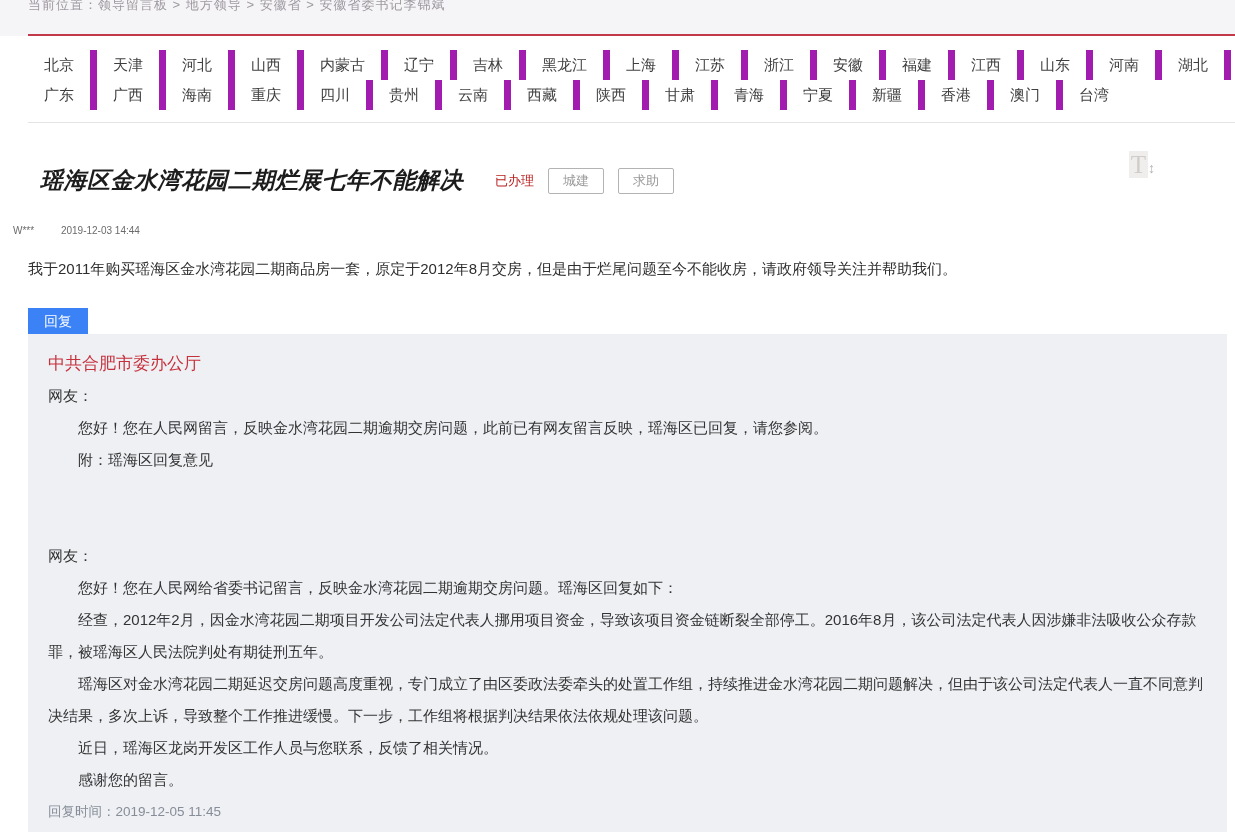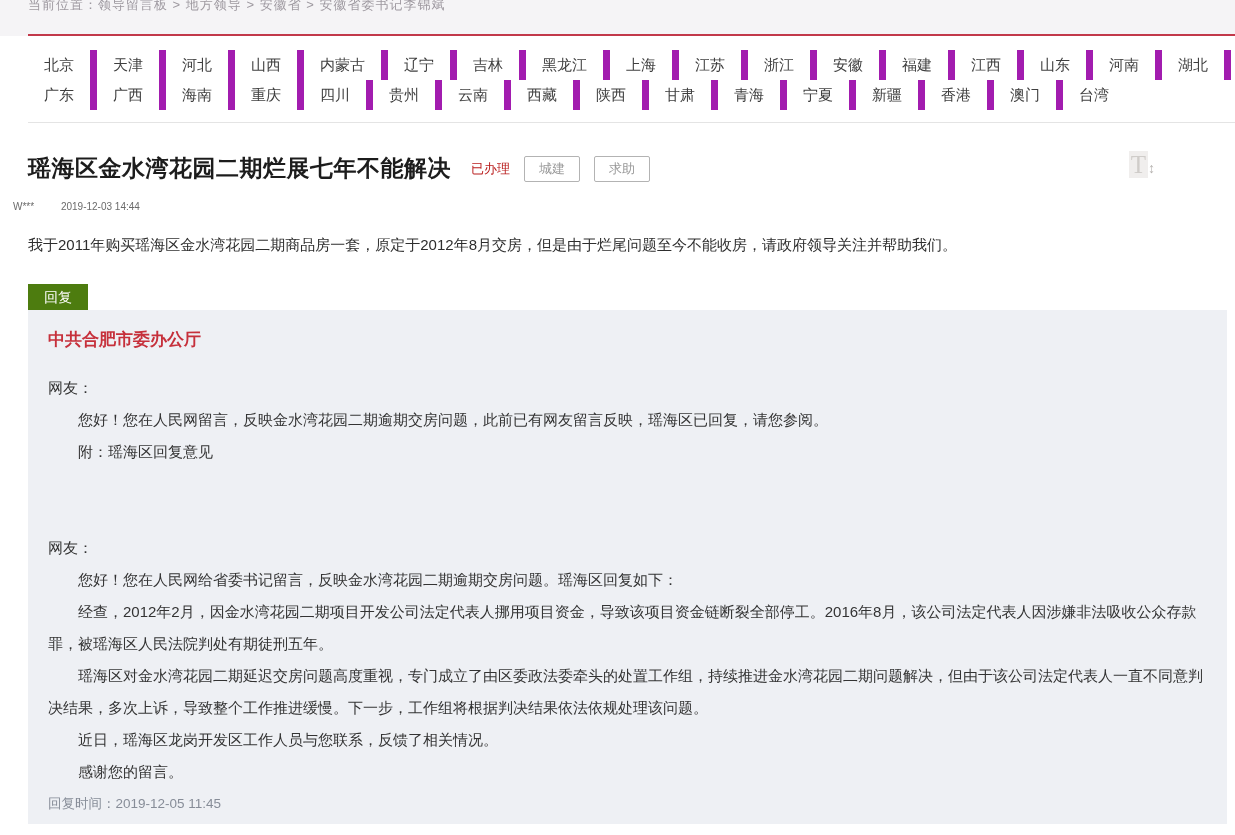--- a/index.html
+++ b/index.html
@@ -22,39 +22,39 @@
   .nav-row { display:flex; line-height:30px; font-size:15px; white-space:nowrap; }
   .nav-row a { color:#3f3f3f; text-decoration:none; padding:0 16px; }
   .nav-row a:first-child { padding-left:0; }
   .nav-row a + a { border-left:7px solid #a21caf; }
 
   .divider { border:none; border-top:1px solid #e4e4e4; margin:12px 0 0 28px; }
 
   
   .title-section { position:relative; margin:30px 28px 0 28px; }
   .title-row { display:flex; align-items:center; }
-  .post-title { font-size:23px; color:#1c1c1c; margin:0; font-weight:bold; letter-spacing:0.5px; }
+  .post-title { font-size:23px; color:#1c1c1c; margin:12px; font-weight:bold; letter-spacing:0.5px;font-style:italic; }
   .status { color:#b91c1c; font-size:13px; margin-left:20px; white-space:nowrap; }
   .tag { border:1px solid #b3b3b3; color:#999999; font-size:13px; padding:3px 14px;
     margin-left:14px; border-radius:2px; white-space:nowrap; cursor:pointer; }
   .fs-ctrl { position:absolute; right:52px; top:-2px; cursor:pointer; user-select:none; }
   .fs-t { font-family:"Liberation Serif","DejaVu Serif",serif; font-size:25px; line-height:28px;
     color:#cfccc9; background:#f0eeed; padding:0 2px; }
   .fs-arrow { font-size:14px; color:#b5b2af; }
 
   .meta { margin:17px 28px 0 13px; font-size:10px; color:#6b6b6b; }
   .meta .author { margin-right:24px; }
 
   .post-body { margin:21px 28px 0 28px; font-size:15px; color:#2e2e2e; line-height:24px; }
 
   
-  .reply-badge { display:inline-block; margin:27px 0 0 28px; background:#4d7c0f; color:#ffffff;
+  .reply-badge { display:inline-block; margin:27px 0 0 28px; background:#3b82f6; color:#ffffff;
     font-size:14px; line-height:16px; padding:5px 16px; }
   .reply-panel { margin:0 8px 0 28px; background:#eef0f4; padding:18px 20px 10px 20px; min-height:497px; }
-  .dept { color:#c6303b; font-size:17px; font-weight:bold; margin:0 0 20px 0; line-height:24px; }
+  .dept { color:#c6303b; font-size:17px; font-weight:normal; margin:0 0 4px 0; line-height:24px; }
   .r-line { margin:0; font-size:15px; color:#333333; line-height:32px; }
   .indent { text-indent:2em; }
   .r-spacer { height:64px; }
   .reply-time { text-align:left; font-size:13.5px; color:#878d98; padding:6px 20px 0 0; line-height:20px; }
 </style>
 </head>
 <body>
 
 
 

